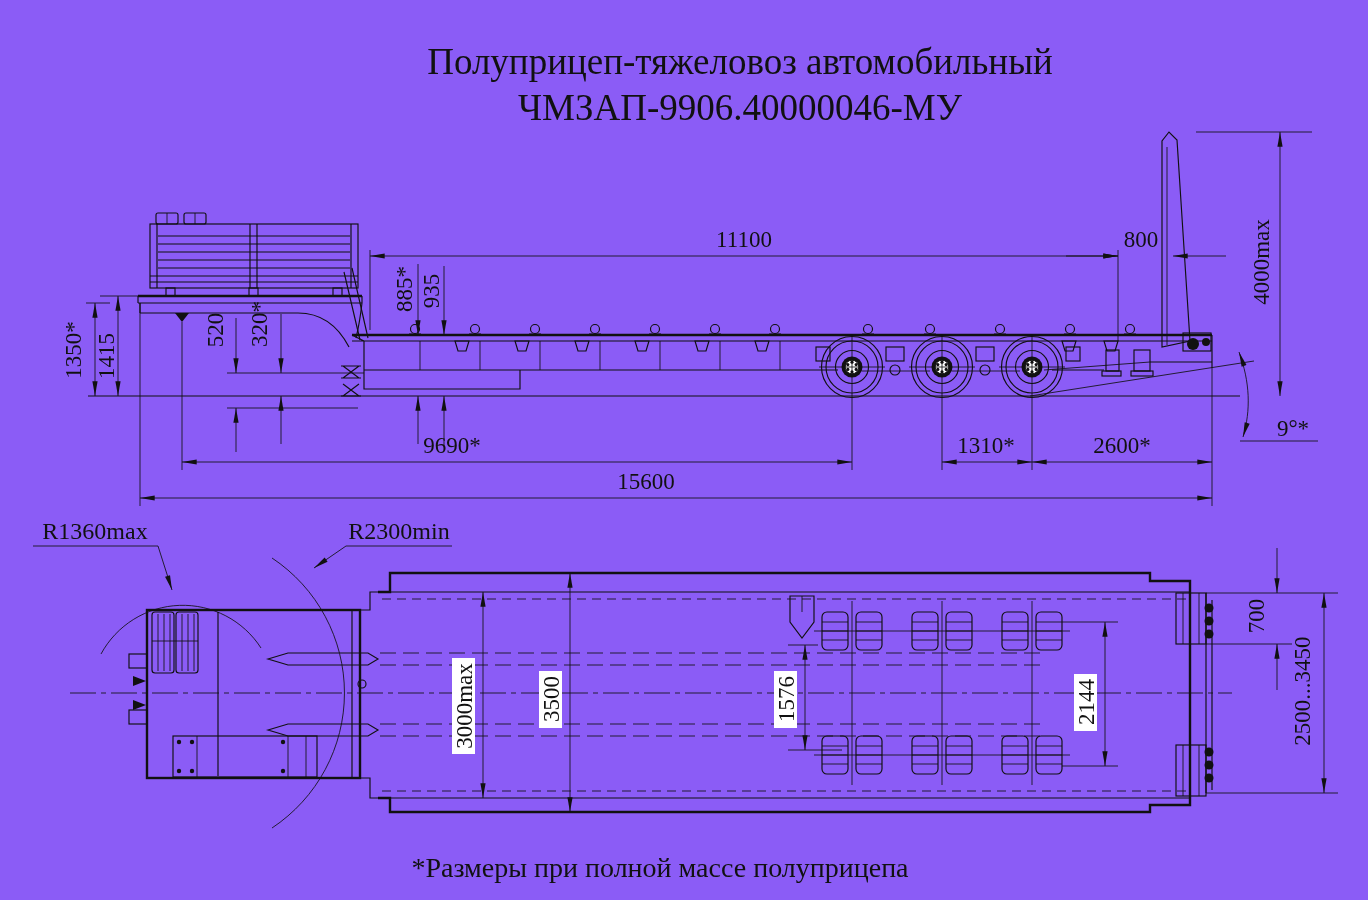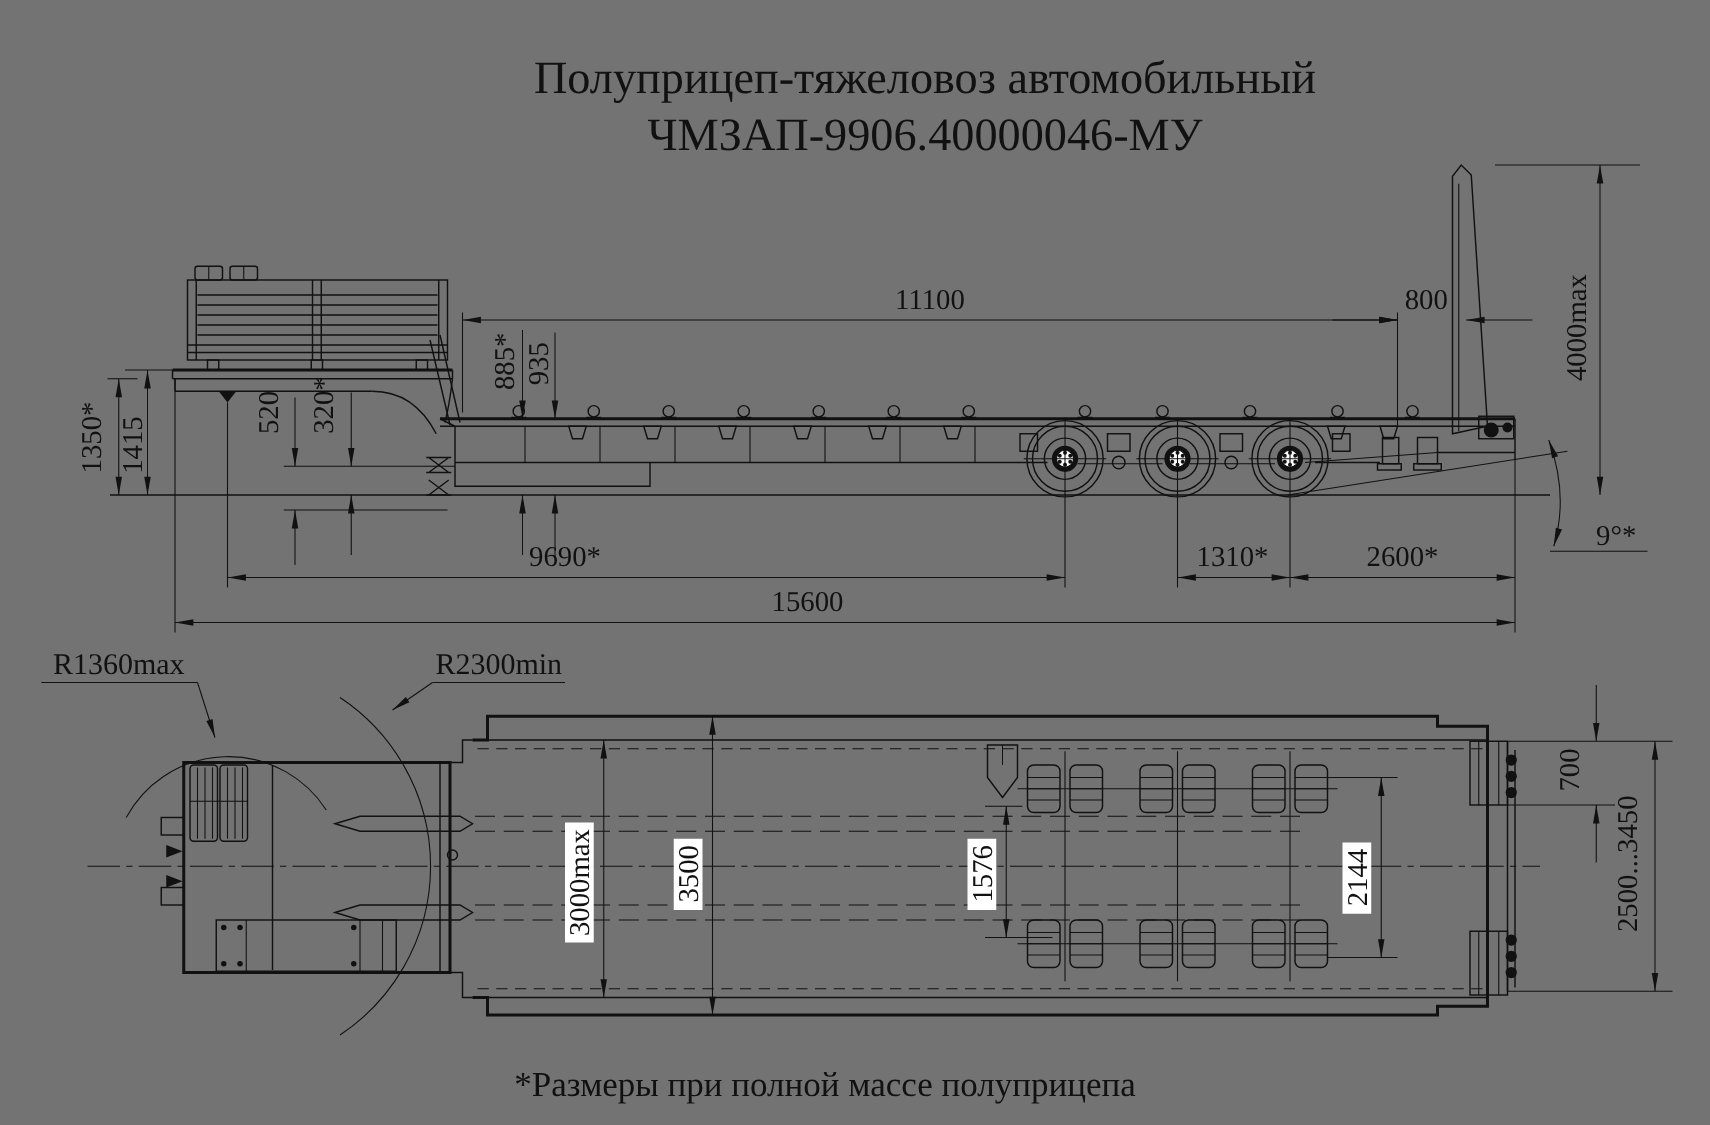--- a/index.html
+++ b/index.html
@@ -1,16 +1,16 @@
 <!DOCTYPE html>
 <html><head>
 <meta charset="utf-8">
 <style>
   html,body{margin:0;padding:0;background:#fff;}
-  .stage{width:1368px;height:900px;position:relative;background:#737373;overflow:hidden;}
+  .stage{width:1368px;height:900px;position:relative;background:#8b5cf6;overflow:hidden;}
   svg{display:block;}
   
   .s  {stroke:#111;fill:none;stroke-width:1.15;stroke-linecap:butt;}
   .sb {stroke:#111;fill:none;stroke-width:2.4;}
   .sm {stroke:#111;fill:none;stroke-width:0.85;}
   .f  {fill:#111;stroke:none;}
   .wf {fill:#fff;stroke:#111;stroke-width:0.9;}
   .bg {fill:#fff;stroke:none;}
   text{font-family:"Liberation Serif","DejaVu Serif",serif;fill:#111;}
   .td {font-size:23px;text-anchor:middle;}

